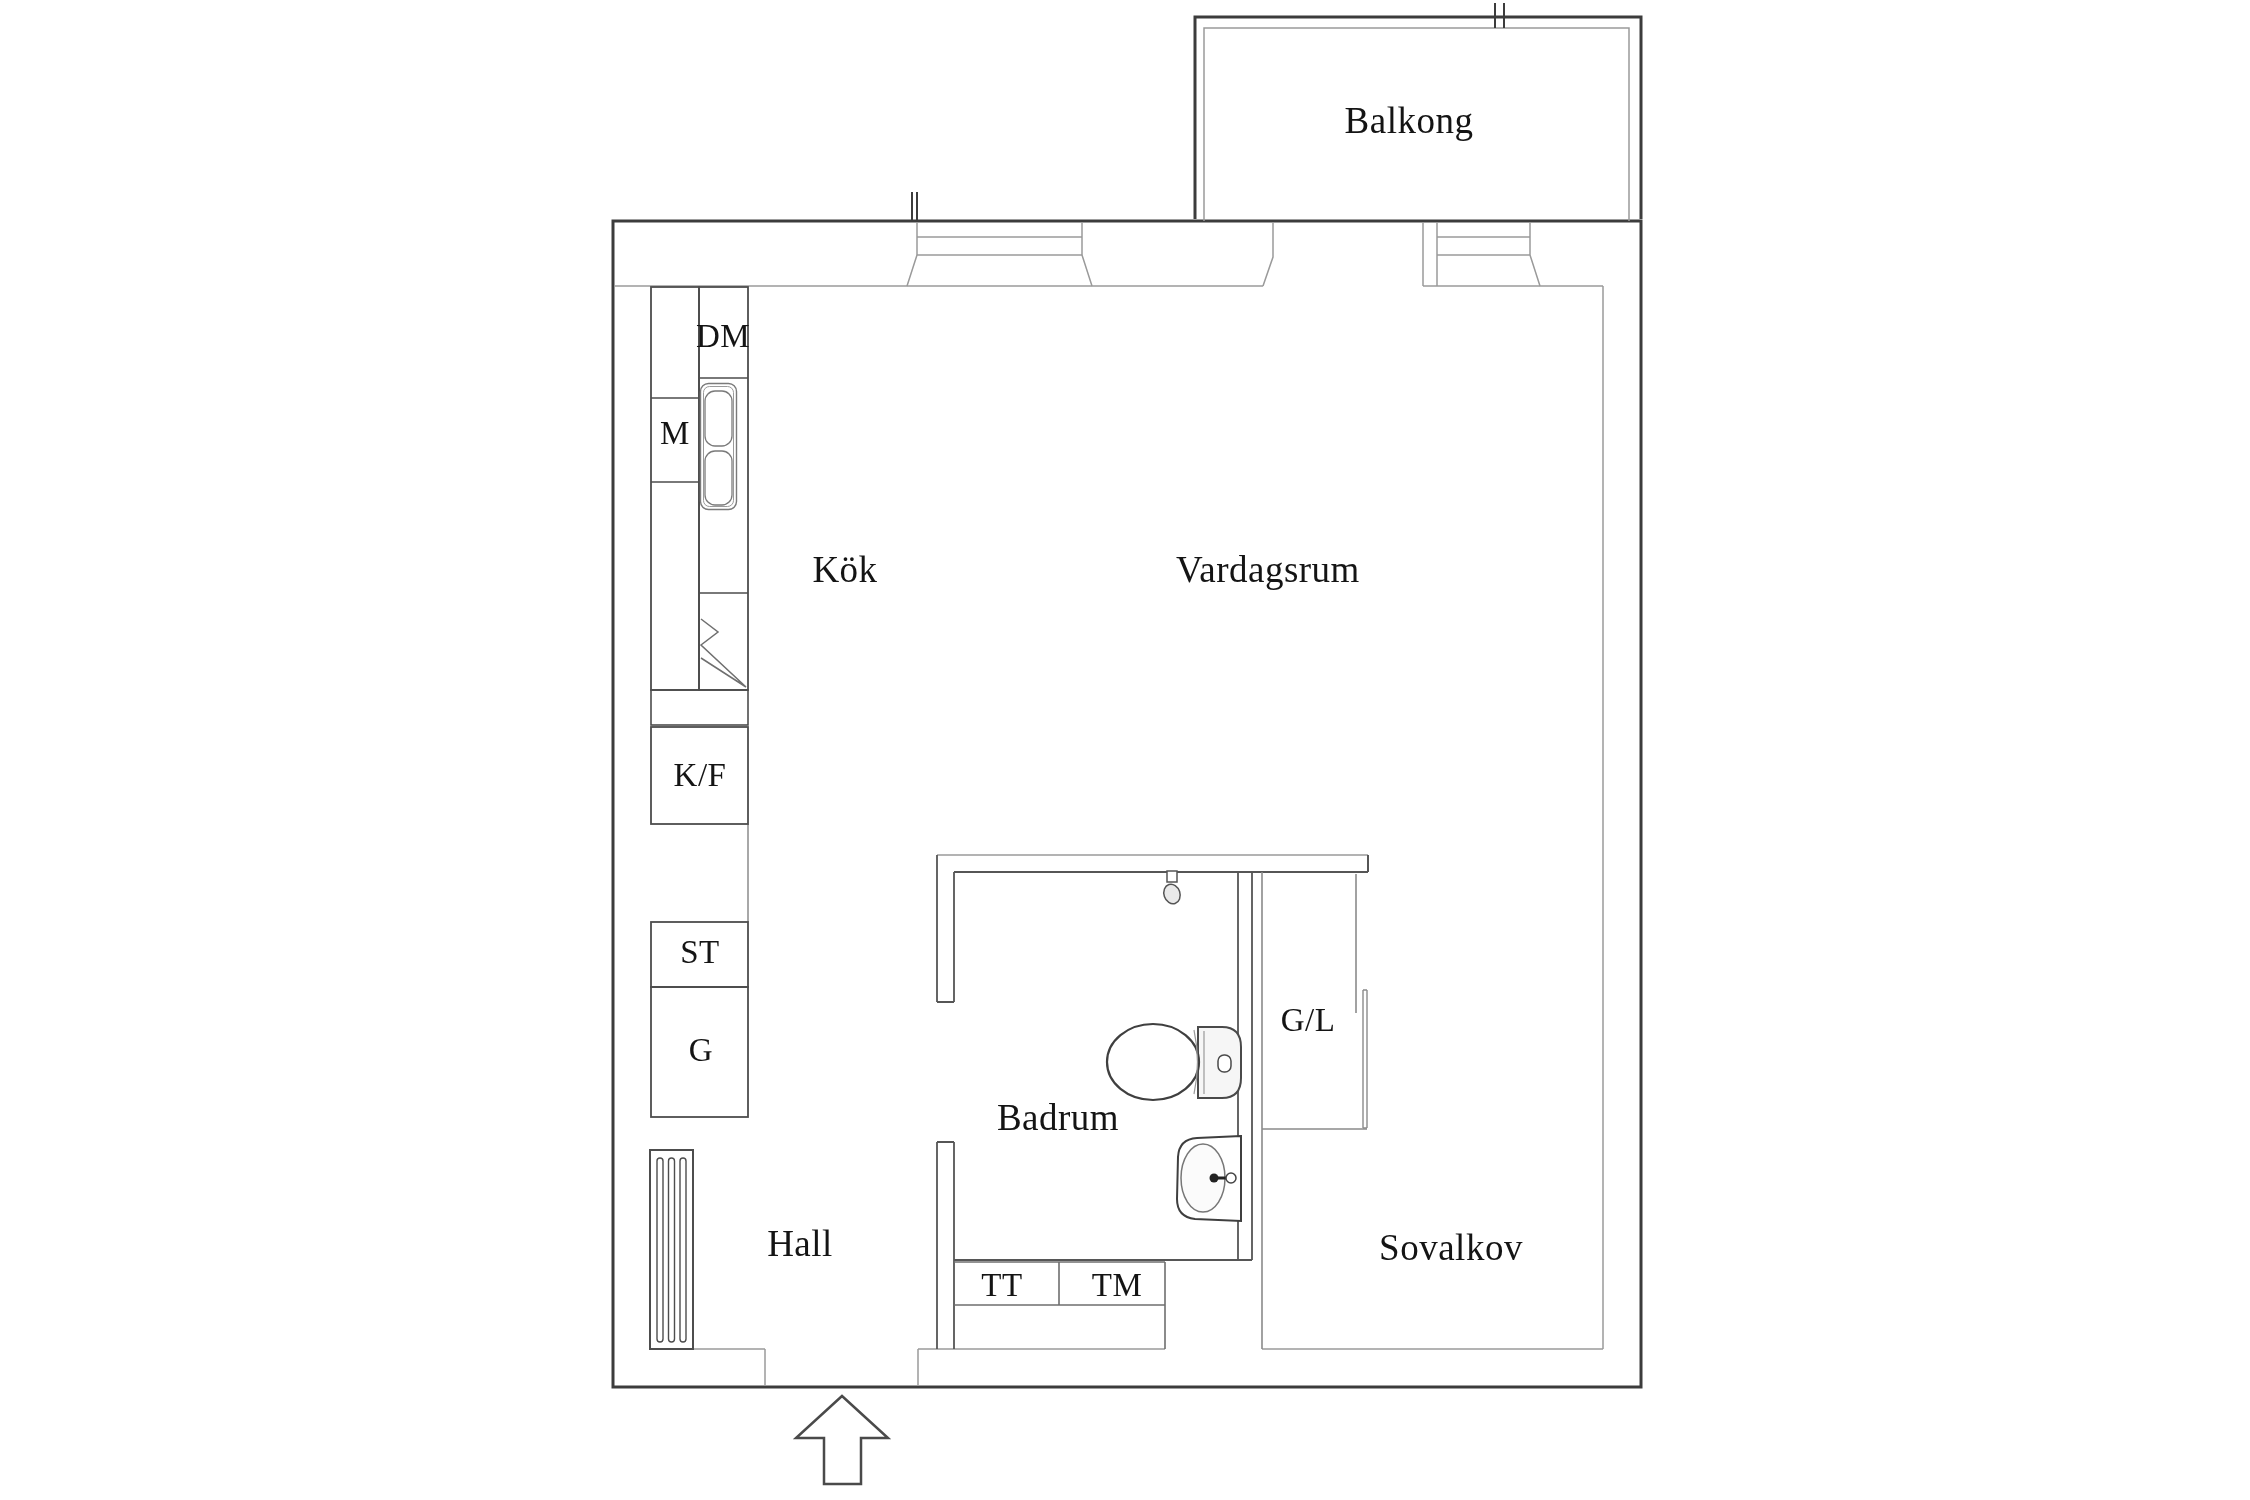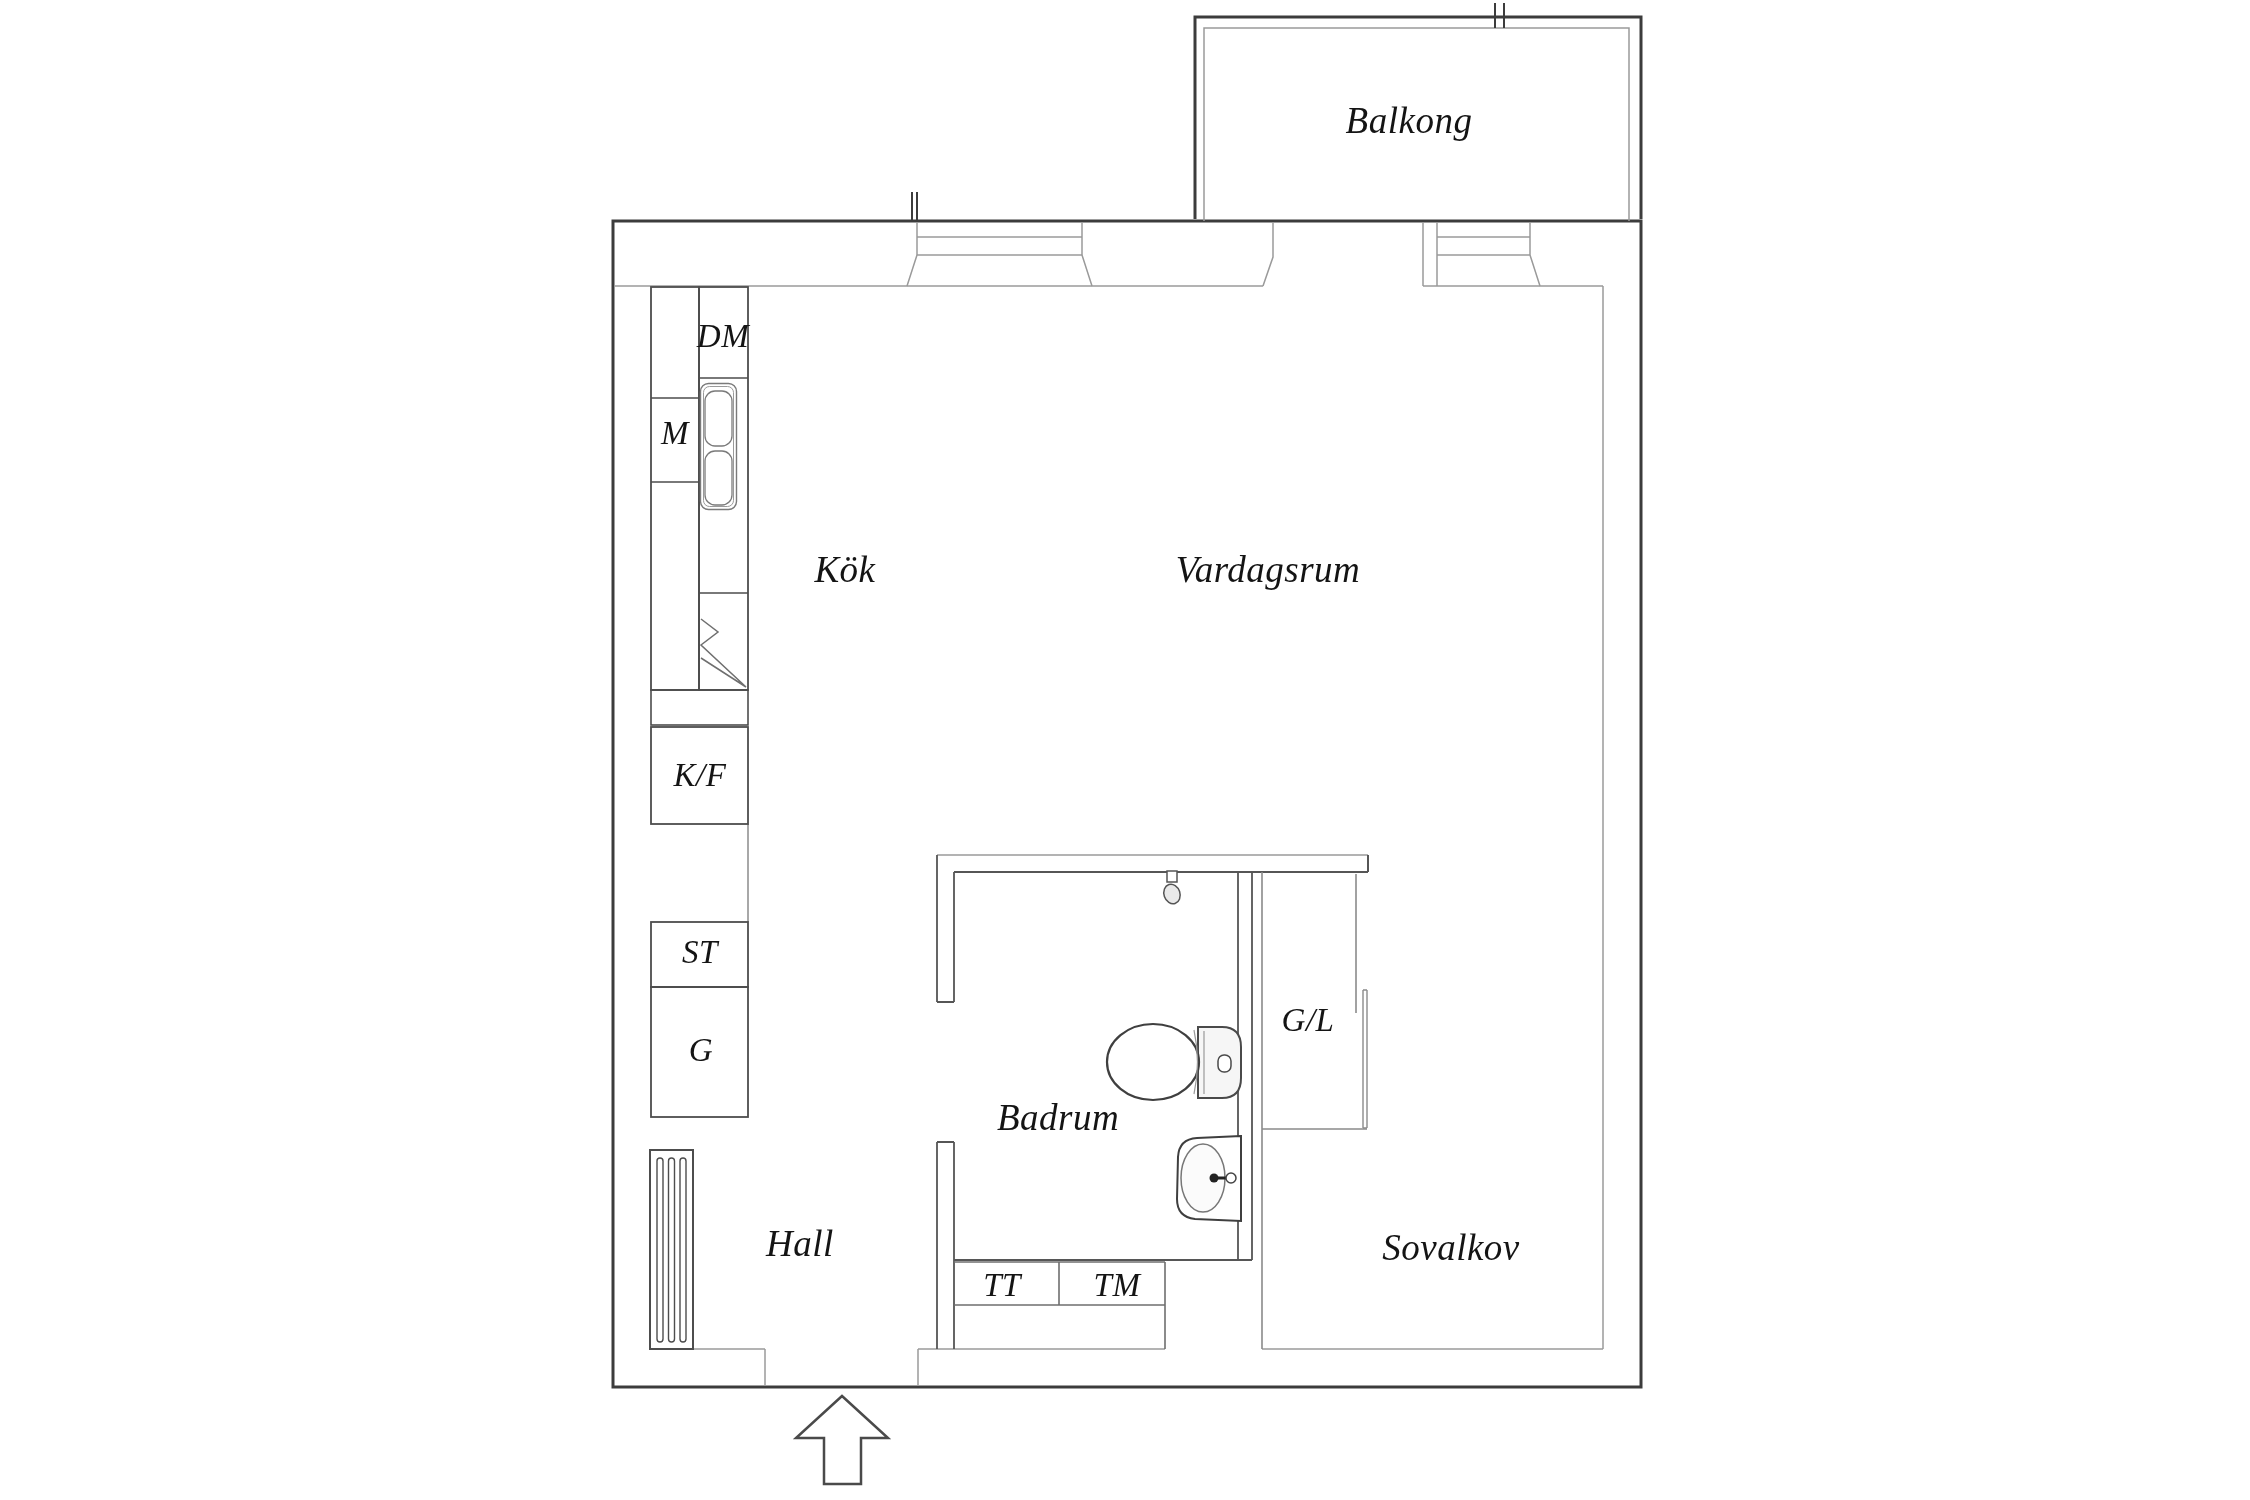--- a/index.html
+++ b/index.html
@@ -1,16 +1,16 @@
 <!DOCTYPE html>
 <html><head>
 <meta charset="utf-8">
 <style>
   html,body{margin:0;padding:0;background:#ffffff;}
-  .canvas{width:2250px;height:1500px;position:relative;background:#ffffff;font-style:italic;}
+  .canvas{width:2250px;height:1500px;position:relative;background:#ffffff;}
   svg{display:block;}
   text{font-family:"Liberation Serif", serif; fill:#141414;}
   .room-label{font-size:37px; letter-spacing:0.5px;}
   .unit-label{font-size:33px; letter-spacing:0.5px;}
   .t-mid{text-anchor:middle;}
 </style>
 </head>
 <body>
 
 <div class="canvas">

